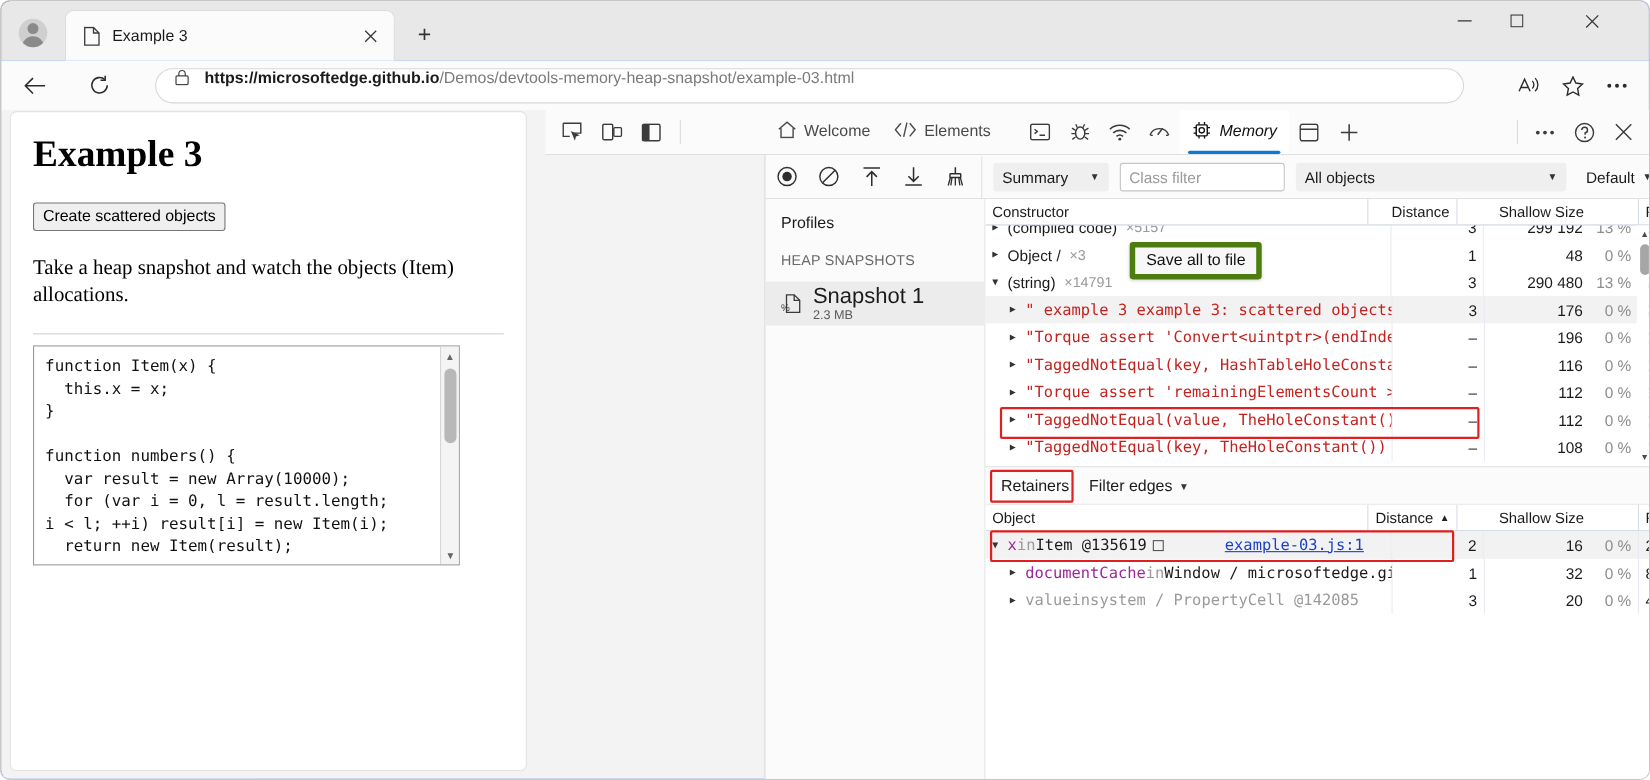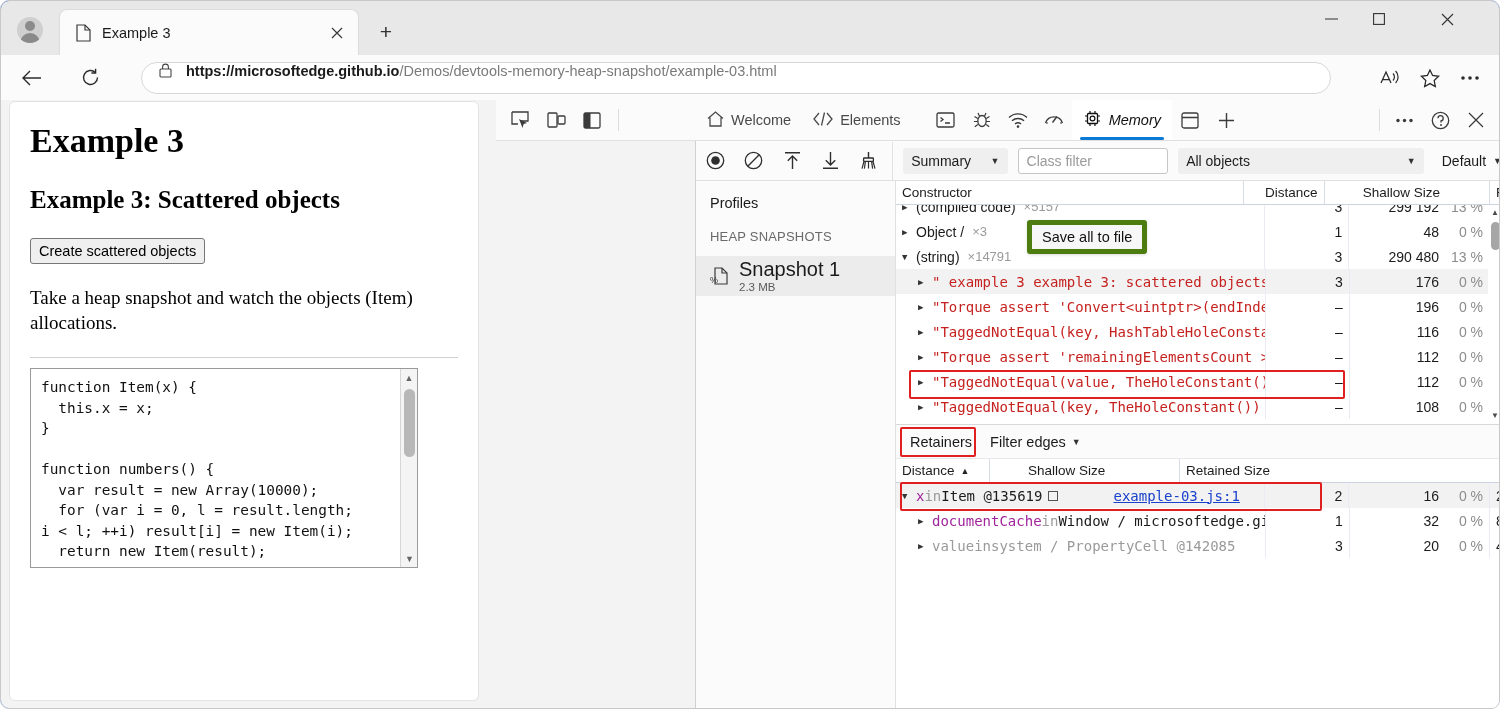--- a/index.html
+++ b/index.html
@@ -371,21 +371,20 @@
             <circle cx="17" cy="3" r="1.8" fill="#2b2b2b"></circle>
           </svg>
       </div>
     </div>
   </div>
 
   <div class="content">
 
     <div class="page-pane">
       <div class="page-h1">Example 3</div>
-      <div class="page-h2">Example 3: Scattered objects</div>
       <button class="page-btn">Create scattered objects</button>
       <div class="page-p">Take a heap snapshot and watch the objects (Item) allocations.</div>
       <div class="page-hr"></div>
       <div class="code-box">
         <div class="code-text">function Item(x) {
   this.x = x;
 }
 
 function numbers() {
   var result = new Array(10000);
@@ -734,20 +733,21 @@
 
       <div class="grid-bot">
         <div class="retainers-bar">
           <div class="ret-tab">Retainers</div>
           <div class="ret-filter">
             <span>Filter edges</span>
             <span class="caret">▼</span>
           </div>
         </div>
         <div class="hdr">
+          <div class="c-name">Object</div>
           <div class="c-dist" style="justify-content:flex-start;position:relative">
             <span>Distance</span>
             <span style="margin-left:6px;font-size:9px;color:#222">▲</span>
           </div>
           <div class="c-shal">Shallow Size</div>
           <div class="c-ret">Retained Size</div>
         </div>
         <div id="ret-rows">
             <div class="row sel">
               <div class="cell name" style="position: relative;">

